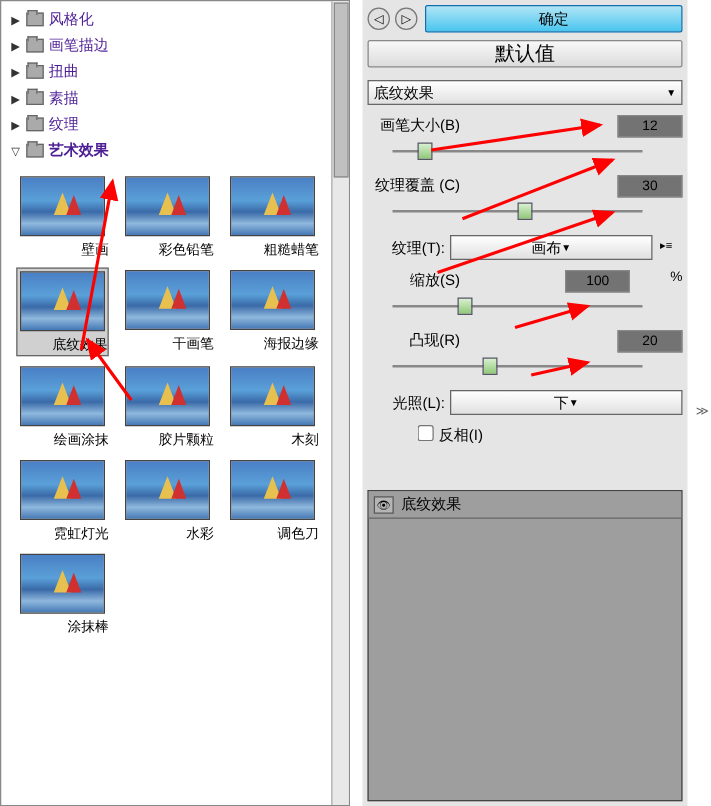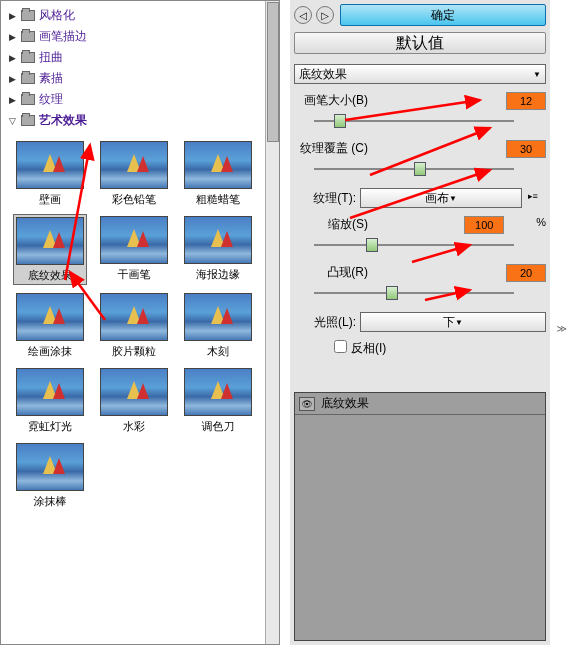--- a/index.html
+++ b/index.html
@@ -11,37 +11,37 @@
 .gap { width: 10px; }
 .right-panel { width: 260px; background: #e5e5e5; padding: 4px; position: relative; }
 .tree { padding: 4px; font-size: 12px; }
 .tree-item { display: flex; align-items: center; padding: 2px 4px; cursor: pointer; }
 .tree-arrow { width: 10px; margin-right: 2px; font-size: 9px; color: #333; }
 .folder-icon { display: inline-block; width: 14px; height: 11px; background: #aaa; border: 1px solid #666; margin-right: 4px; position: relative; }
 .folder-icon::before { content: ""; position: absolute; top: -3px; left: 0; width: 6px; height: 3px; background: #aaa; border: 1px solid #666; border-bottom: none; }
 .tree-label { color: #4c1d95; }
 .tree-label.bold { font-weight: bold; }
 .thumb-grid { display: flex; flex-wrap: wrap; gap: 6px 10px; padding: 4px 8px; margin-top: 4px; }
-.thumb-item { width: 74px; text-align: center; cursor: pointer; }
+.thumb-item { width: 74px; text-align: right; cursor: pointer; }
 .thumb-item.selected { background: #d0d0d0; border: 1px solid #666; }
 .thumb-img { width: 68px; height: 48px; background: linear-gradient(180deg, #4a7fc5 0%, #5aa0d8 40%, #3a6aa8 60%, #8fb8dd 80%, #4578b5 100%); border: 1px solid #444; margin: 2px auto; position: relative; overflow: hidden; }
 .sail { position: absolute; left: 26px; top: 12px; width: 0; height: 0; border-left: 7px solid transparent; border-right: 7px solid transparent; border-bottom: 18px solid #e8c050; }
 .sail2 { position: absolute; left: 36px; top: 14px; width: 0; height: 0; border-left: 6px solid transparent; border-right: 6px solid transparent; border-bottom: 16px solid #d03030; }
 .thumb-label { font-size: 11px; color: #000; padding: 1px 0; }
 .collapse-arrow { position: absolute; right: 2px; top: 50%; font-size: 10px; color: #666; cursor: pointer; }
 .btn-row { display: flex; gap: 6px; margin-bottom: 6px; align-items: center; }
 .btn-ok { flex: 1; height: 22px; background: linear-gradient(180deg, #b0e5f5 0%, #4ac5ef 100%); border: 1px solid #0a70b0; border-radius: 2px; font-size: 12px; cursor: pointer; }
 .btn-default { width: 100%; height: 22px; background: linear-gradient(180deg, #f8f8f8, #dcdcdc); border: 1px solid #888; border-radius: 2px; font-size: 16px; cursor: pointer; margin-bottom: 10px; }
 .top-arrows { display: flex; gap: 4px; }
 .nav-circle { width: 18px; height: 18px; border: 1px solid #777; border-radius: 50%; background: #e0e0e0; font-size: 10px; display: flex; align-items: center; justify-content: center; cursor: pointer; }
 .dropdown { width: 100%; height: 20px; background: linear-gradient(180deg, #fff, #e0e0e0); border: 1px solid #666; font-size: 12px; padding: 0 4px; display: flex; align-items: center; justify-content: space-between; cursor: pointer; margin-bottom: 8px; }
 .dd-arrow { font-size: 8px; }
 .slider-row { display: flex; align-items: flex-start; margin-bottom: 2px; font-size: 12px; gap: 28px; }
 .slider-label { width: 80px; text-align: right; padding-right: 6px; }
-.slider-val { width: 40px; height: 18px; border: 1px solid #888; background: #f97316; font-size: 11px; text-align: center; margin-left: auto; }
+.slider-val { width: 52px; height: 18px; border: 1px solid #888; background: #737373; font-size: 11px; text-align: center; margin-left: auto; }
 .slider-track { height: 18px; position: relative; margin: 0 8px 10px 20px; width: 200px; }
 .slider-line { position: absolute; left: 0; right: 0; top: 8px; height: 2px; background: #888; }
 .slider-thumb { position: absolute; top: 2px; width: 12px; height: 14px; background: linear-gradient(180deg, #d8f0d0, #90c878); border: 1px solid #556; cursor: pointer; }
 .tex-row { display: flex; align-items: center; font-size: 12px; margin-bottom: 8px; }
 .tex-label { width: 66px; text-align: right; padding-right: 4px; }
 .tex-dd { flex: 1; height: 20px; background: linear-gradient(180deg, #fff, #e0e0e0); border: 1px solid #666; font-size: 12px; padding: 4px 4px; display: flex; align-items: center; justify-content: center; cursor: pointer; }
 .menu-btn { width: 18px; height: 14px; margin-left: 6px; cursor: pointer; font-size: 9px; }
 .pct { font-size: 11px; margin-left: 4px; }
 .check-row { display: flex; align-items: flex-start; font-size: 12px; margin-left: 40px; margin-top: 4px; }
 .check-row input { margin-right: 4px; }

